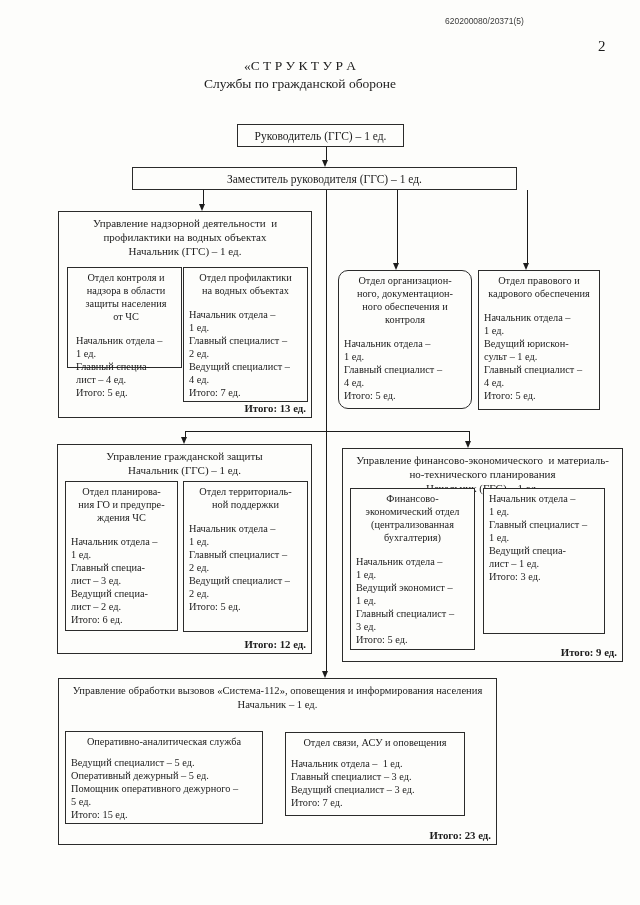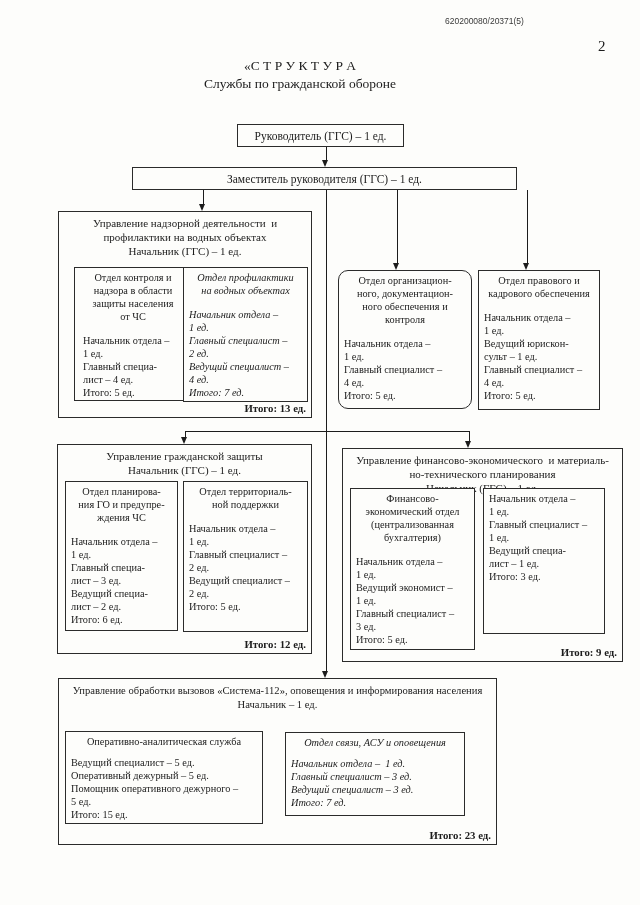--- a/index.html
+++ b/index.html
@@ -57,32 +57,32 @@
   <div class="hline" style="left:185px;top:430.5px;width:284px;"></div>
   <div class="vline" style="left:184.5px;top:431px;height:8px;"></div>
   <div class="arrow" style="left:181.3px;top:437px;"></div>
   <div class="vline" style="left:468.5px;top:431px;height:11px;"></div>
   <div class="arrow" style="left:465.3px;top:441px;"></div>
 
   <div class="box container" style="left:58px;top:211px;width:254px;height:207px;">
     <div class="unit-head">Управление надзорной деятельности  и
 профилактики на водных объектах
 Начальник (ГГС) – 1 ед.</div>
-    <div class="box dept" style="left:15px;top:55px;width:115px;height:134px;padding-left:8px;">
+    <div class="box dept" style="left:8px;top:55px;width:115px;height:101px;padding-left:8px;">
       <div class="dept-title">Отдел контроля и
 надзора в области
 защиты населения
 от ЧС</div>
       <div class="dept-staff">Начальник отдела –
 1 ед.
 Главный специа-
 лист – 4 ед.
 Итого: 5 ед.</div>
     </div>
-    <div class="box dept" style="left:124px;top:55px;width:125px;height:135px;font-style:italic;">
+    <div class="box dept" style="left:124px;top:55px;width:125px;height:135px;">
       <div class="dept-title">Отдел профилактики
 на водных объектах</div>
       <div class="dept-staff">Начальник отдела –
 1 ед.
 Главный специалист –
 2 ед.
 Ведущий специалист –
 4 ед.
 Итого: 7 ед.</div>
     </div>
@@ -175,21 +175,21 @@
     <div class="unit-head" style="font-size:10.6px;">Управление обработки вызовов «Система-112», оповещения и информирования населения
 Начальник – 1 ед.</div>
     <div class="box dept" style="left:6px;top:52px;width:198px;height:93px;">
       <div class="dept-title" style="margin-bottom:8px;">Оперативно-аналитическая служба</div>
       <div class="dept-staff">Ведущий специалист – 5 ед.
 Оперативный дежурный – 5 ед.
 Помощник оперативного дежурного –
 5 ед.
 Итого: 15 ед.</div>
     </div>
-    <div class="box dept" style="left:226px;top:53px;width:180px;height:84px;font-style:italic;">
+    <div class="box dept" style="left:226px;top:53px;width:180px;height:84px;">
       <div class="dept-title" style="margin-bottom:8px;">Отдел связи, АСУ и оповещения</div>
       <div class="dept-staff">Начальник отдела –  1 ед.
 Главный специалист – 3 ед.
 Ведущий специалист – 3 ед.
 Итого: 7 ед.</div>
     </div>
     <div class="total">Итого: 23 ед.</div>
   </div>
 
 </div>

